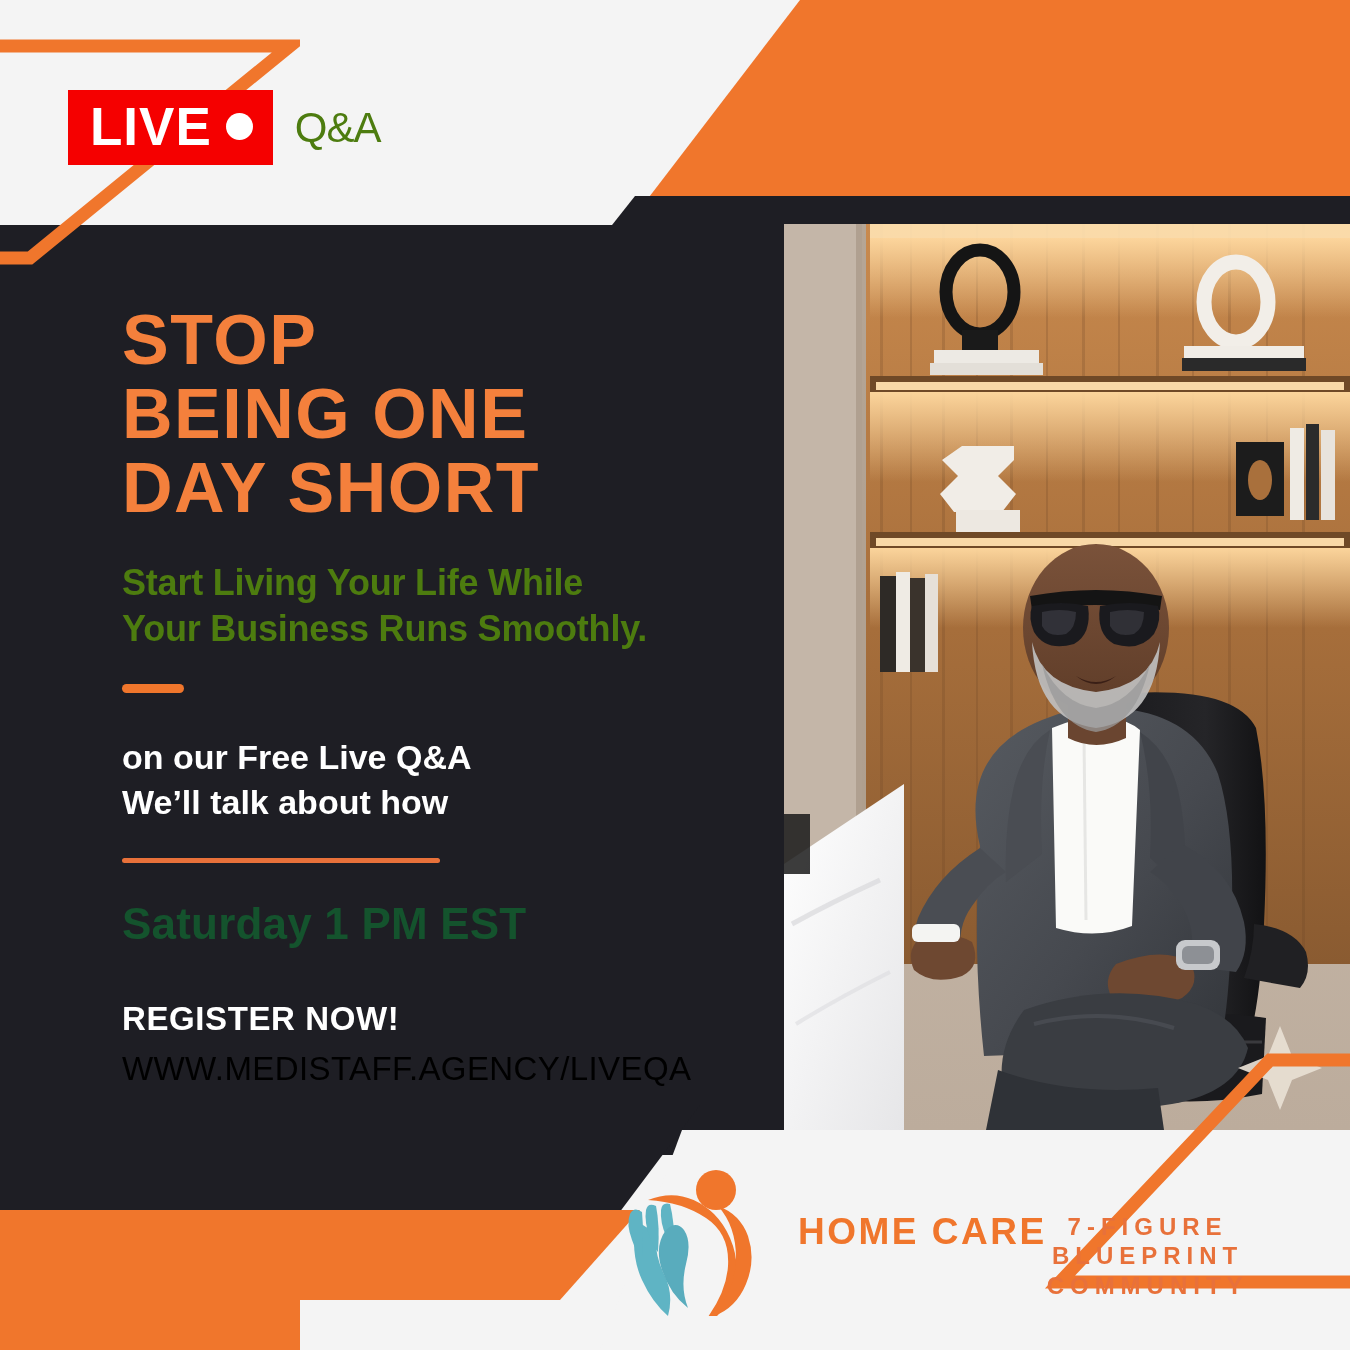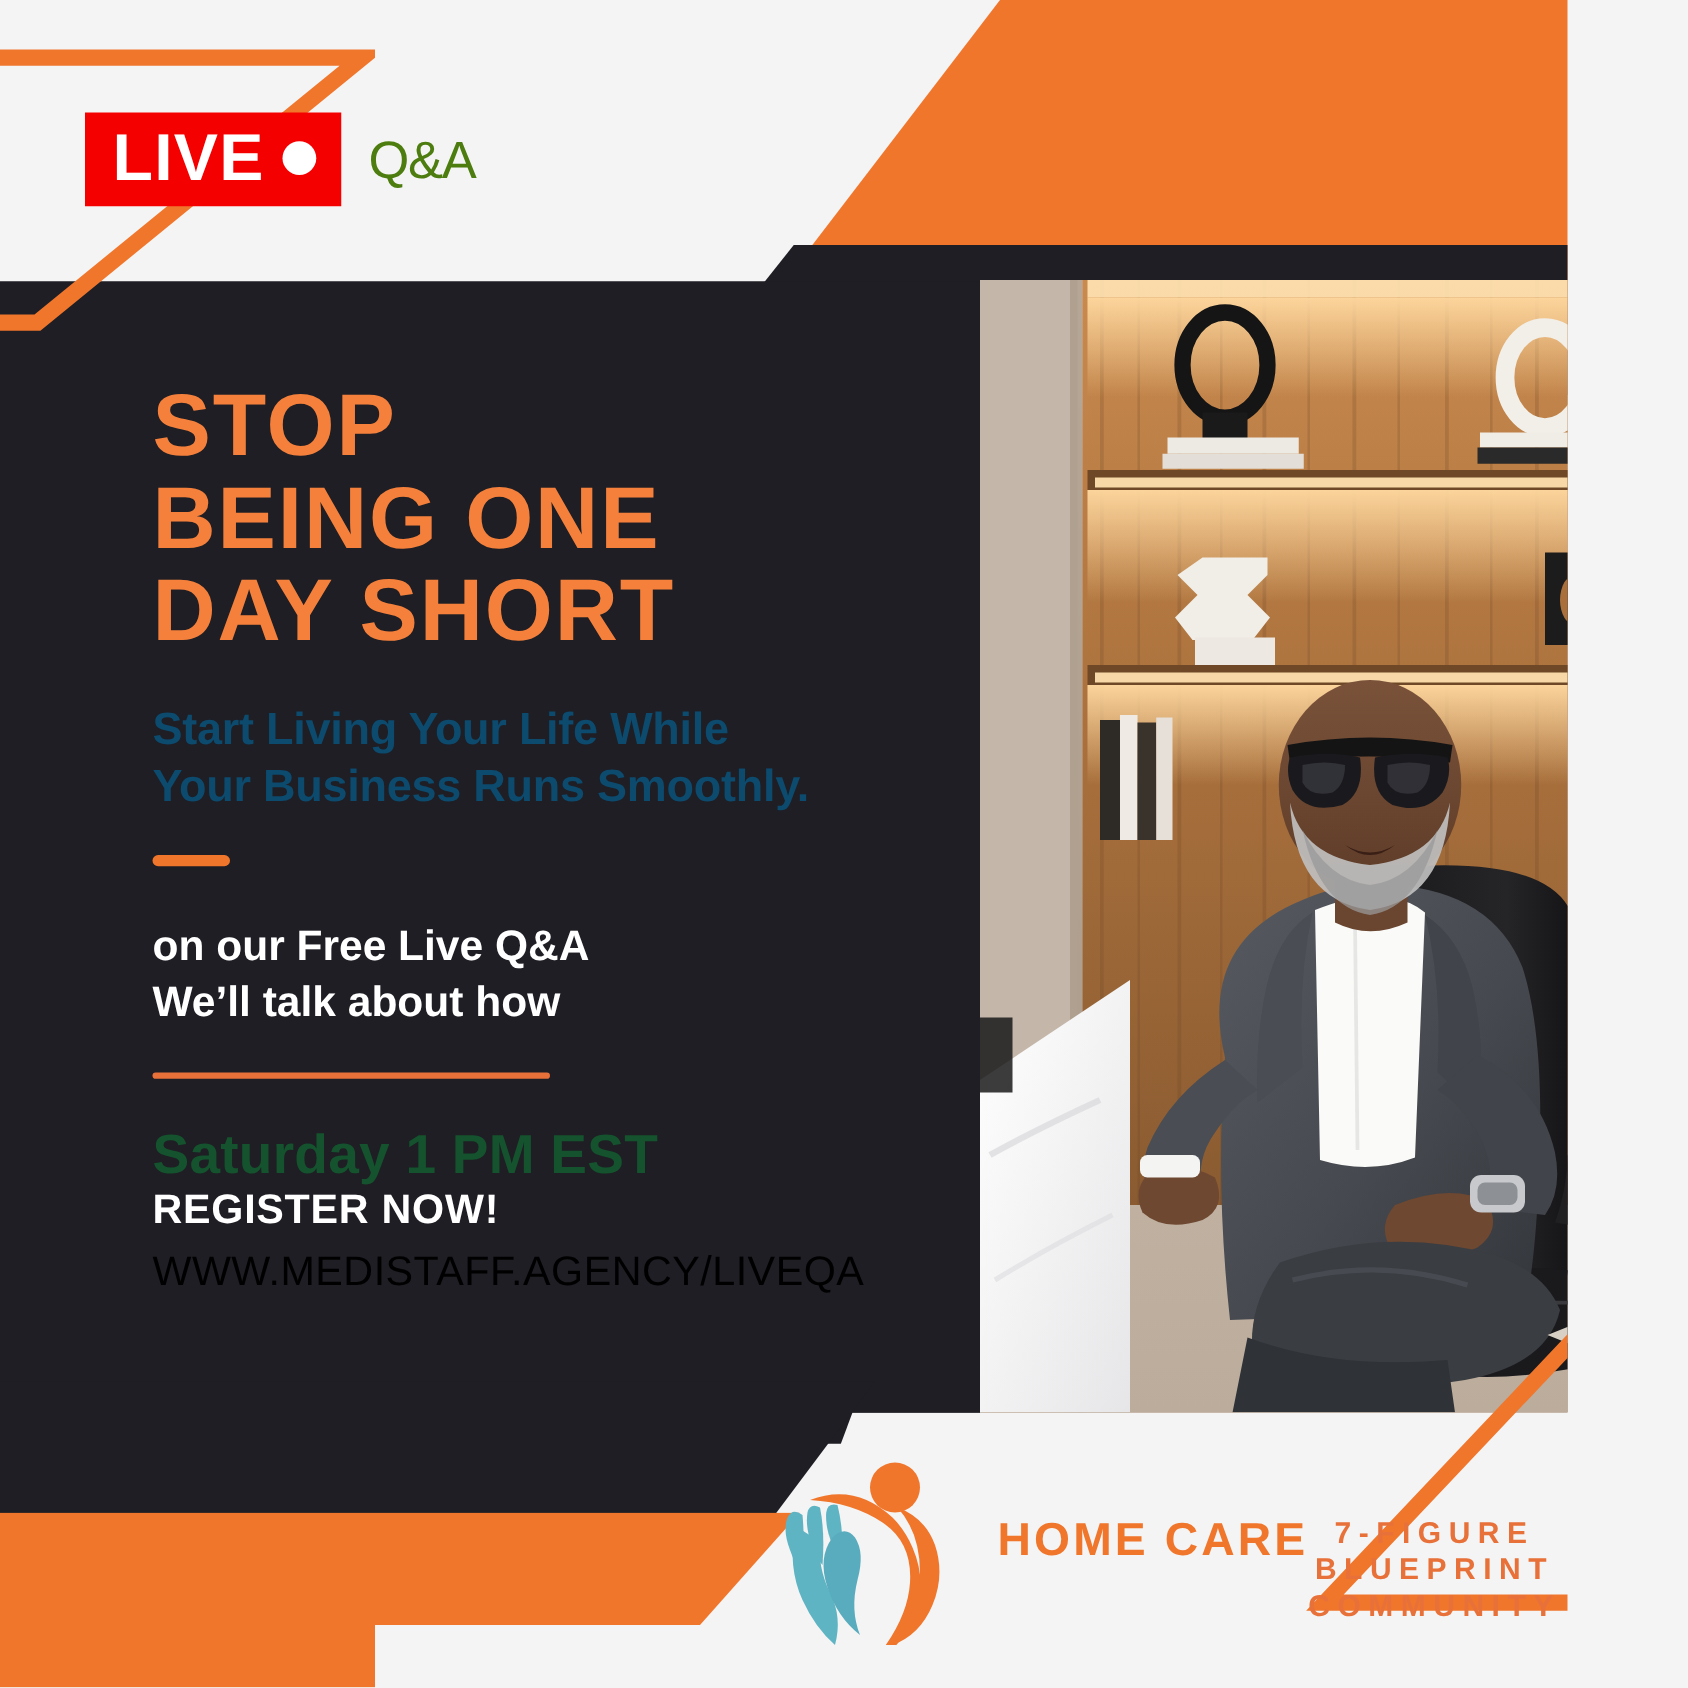--- a/index.html
+++ b/index.html
@@ -4,21 +4,21 @@
 <style>
   * { margin:0; padding:0; box-sizing:border-box; }
   html, body {
     width:1350px; height:1350px;
     background:#F4F4F4;
     font-family:"Liberation Sans", sans-serif;
     overflow:hidden;
   }
   #poster {
     position:relative;
-    width:1254px; height:1350px;
+    width:1350px; height:1350px;
     background:#F4F4F4;
     overflow:hidden;
   }
 
   
   .shape { position:absolute; }
 
   
   .band-tr-orange {
     top:0; left:620px; width:730px; height:235px;
@@ -109,21 +109,21 @@
   .headline {
     color:#F4803C;
     font-size:70px; font-weight:bold;
     line-height:1.06; letter-spacing:1.5px;
     text-transform:uppercase;
   }
   .headline .ln { display:block; }
 
   .subhead {
     margin-top:34px;
-    color:#0c4a6e; font-size:36px; font-weight:bold;
+    color:#4d7c0f; font-size:36px; font-weight:bold;
     line-height:1.28; letter-spacing:-0.2px;
   }
   .subhead .ln { display:block; }
 
   .rule-short {
     margin-top:32px;
     width:62px; height:9px; border-radius:5px;
     background:#F0762C;
   }
 
@@ -140,20 +140,21 @@
     background:#E8713A;
   }
 
   .when {
     margin-top:37px;
     color:#14532d; font-size:44px; font-weight:bold;
     letter-spacing:0.2px; line-height:1.1;
   }
 
   .register {
+    margin-top:52px;
     color:#FFFFFF; font-size:33px; font-weight:bold;
     letter-spacing:0.6px; line-height:1.1;
   }
   .url {
     margin-top:14px;
     color:#000000; font-size:33px; font-weight:normal;
     letter-spacing:0.4px; line-height:1.1;
   }
 
   

